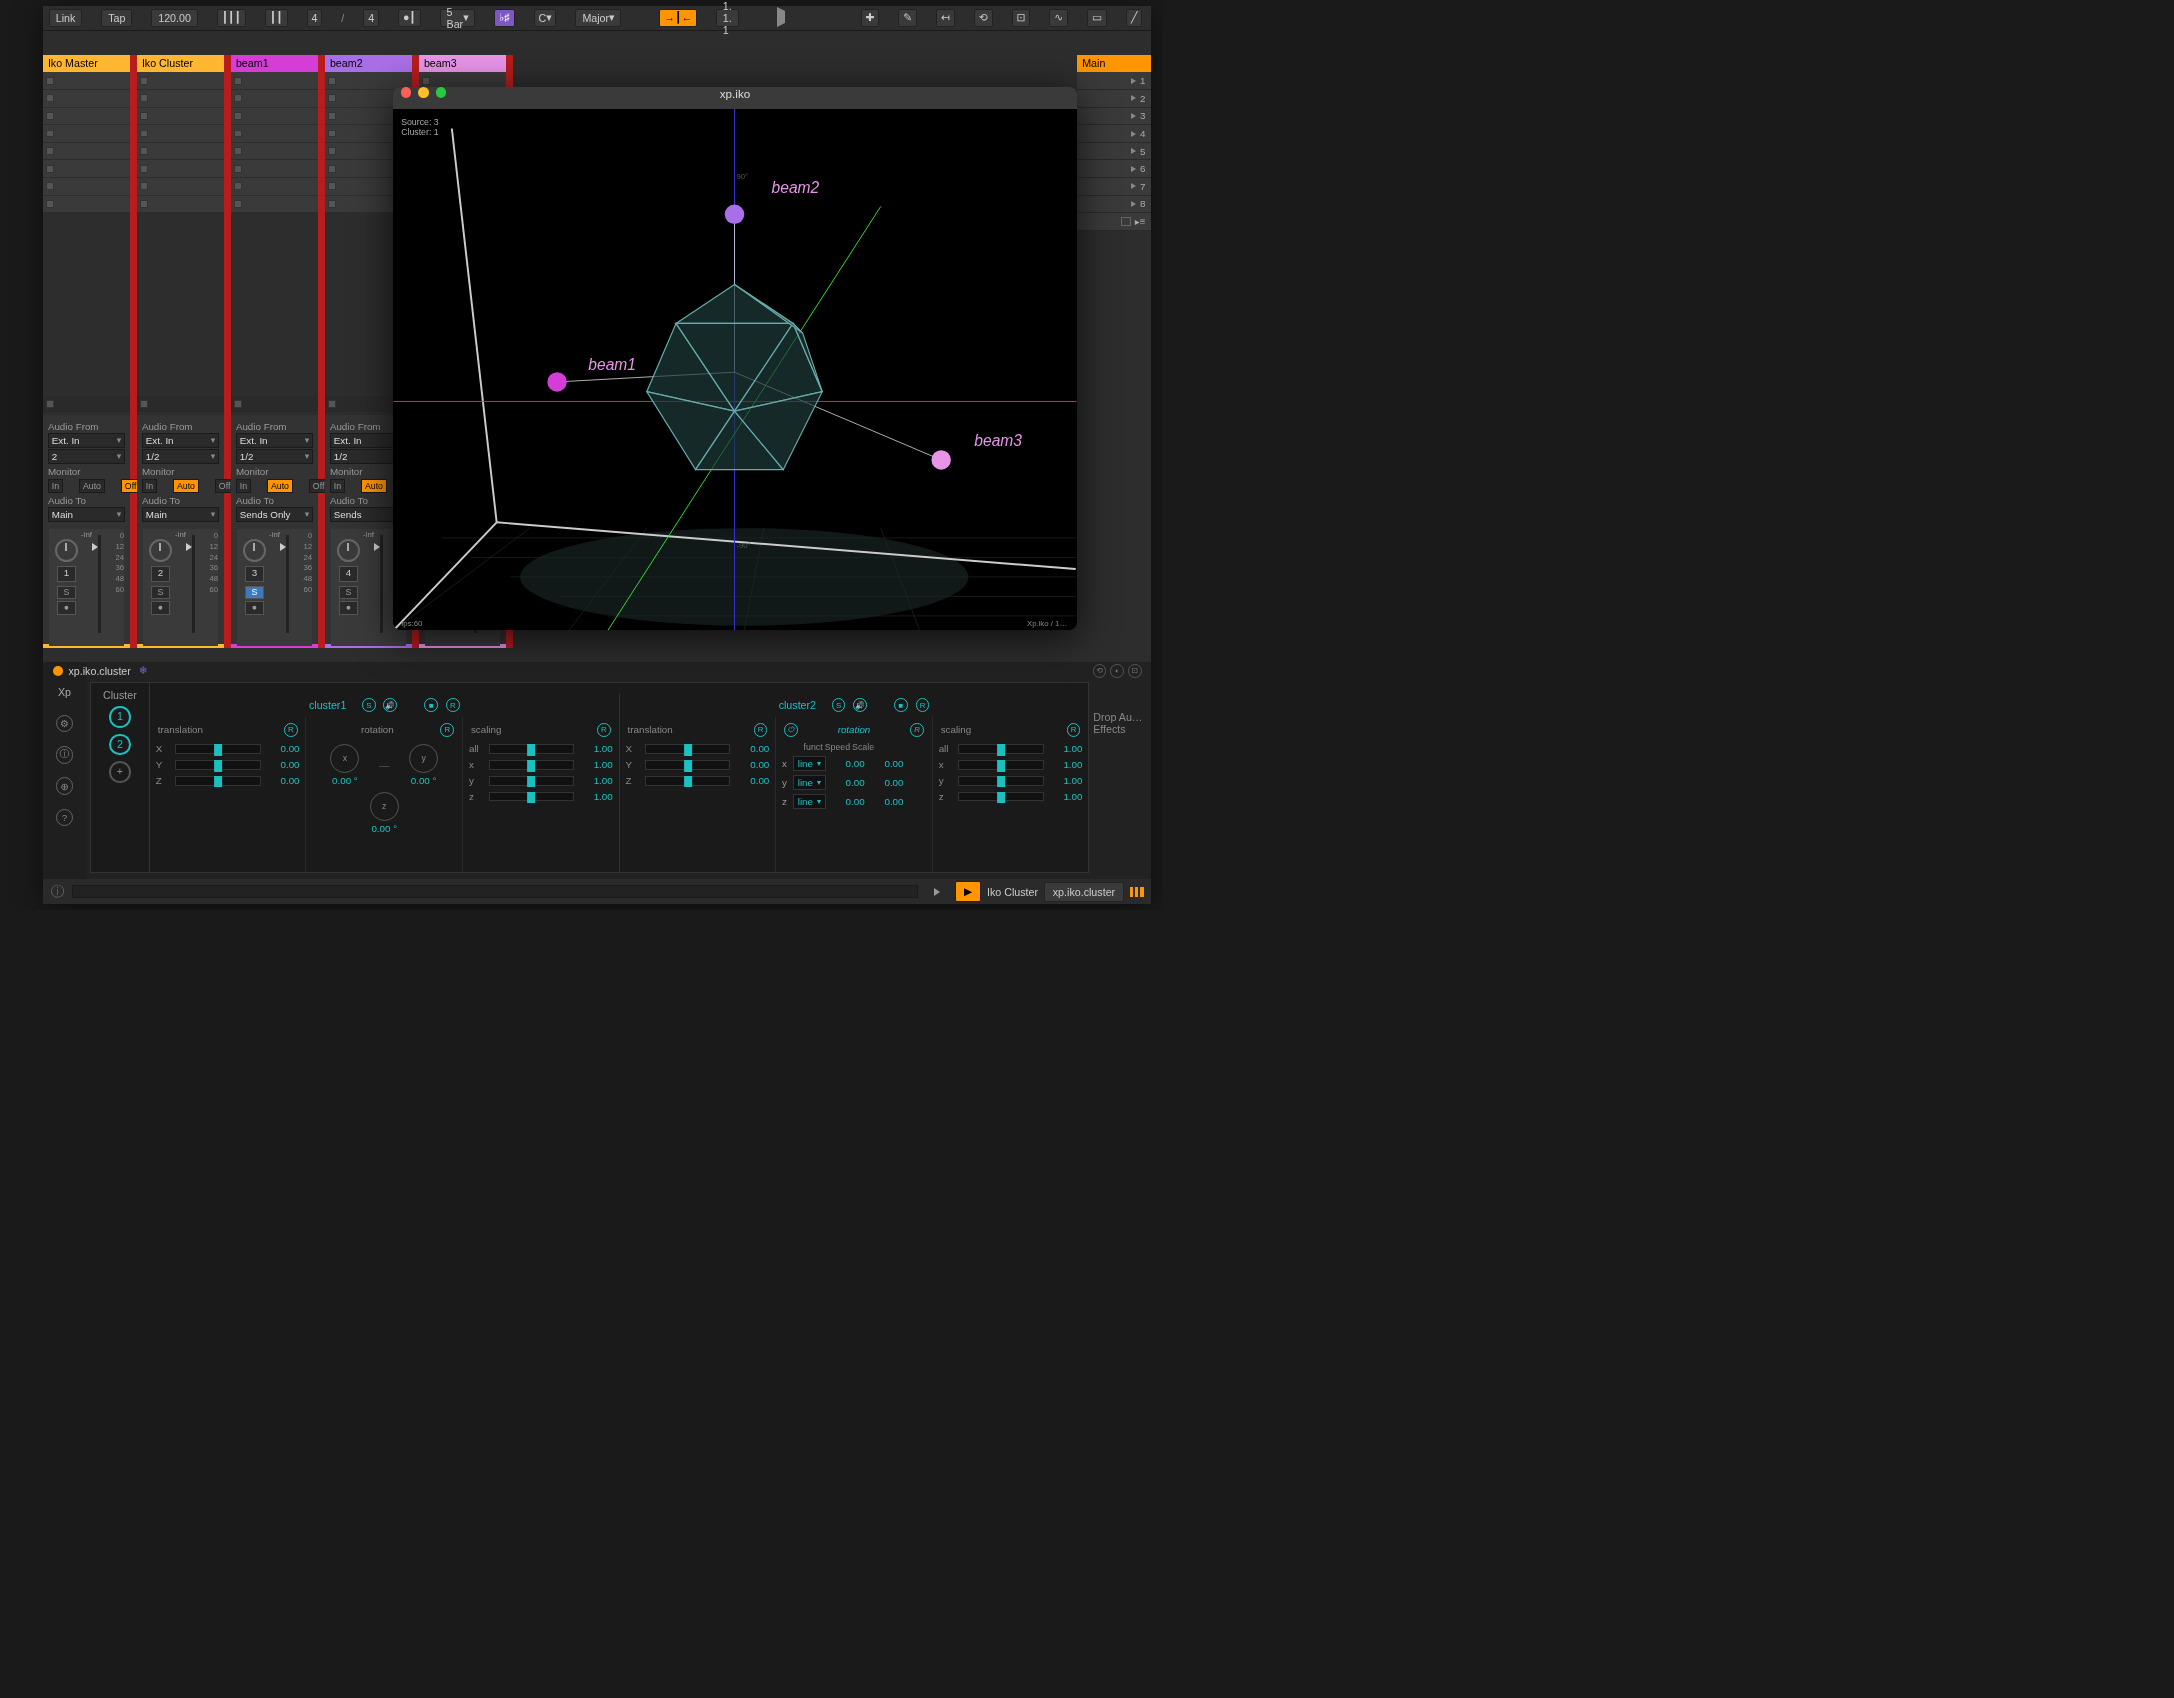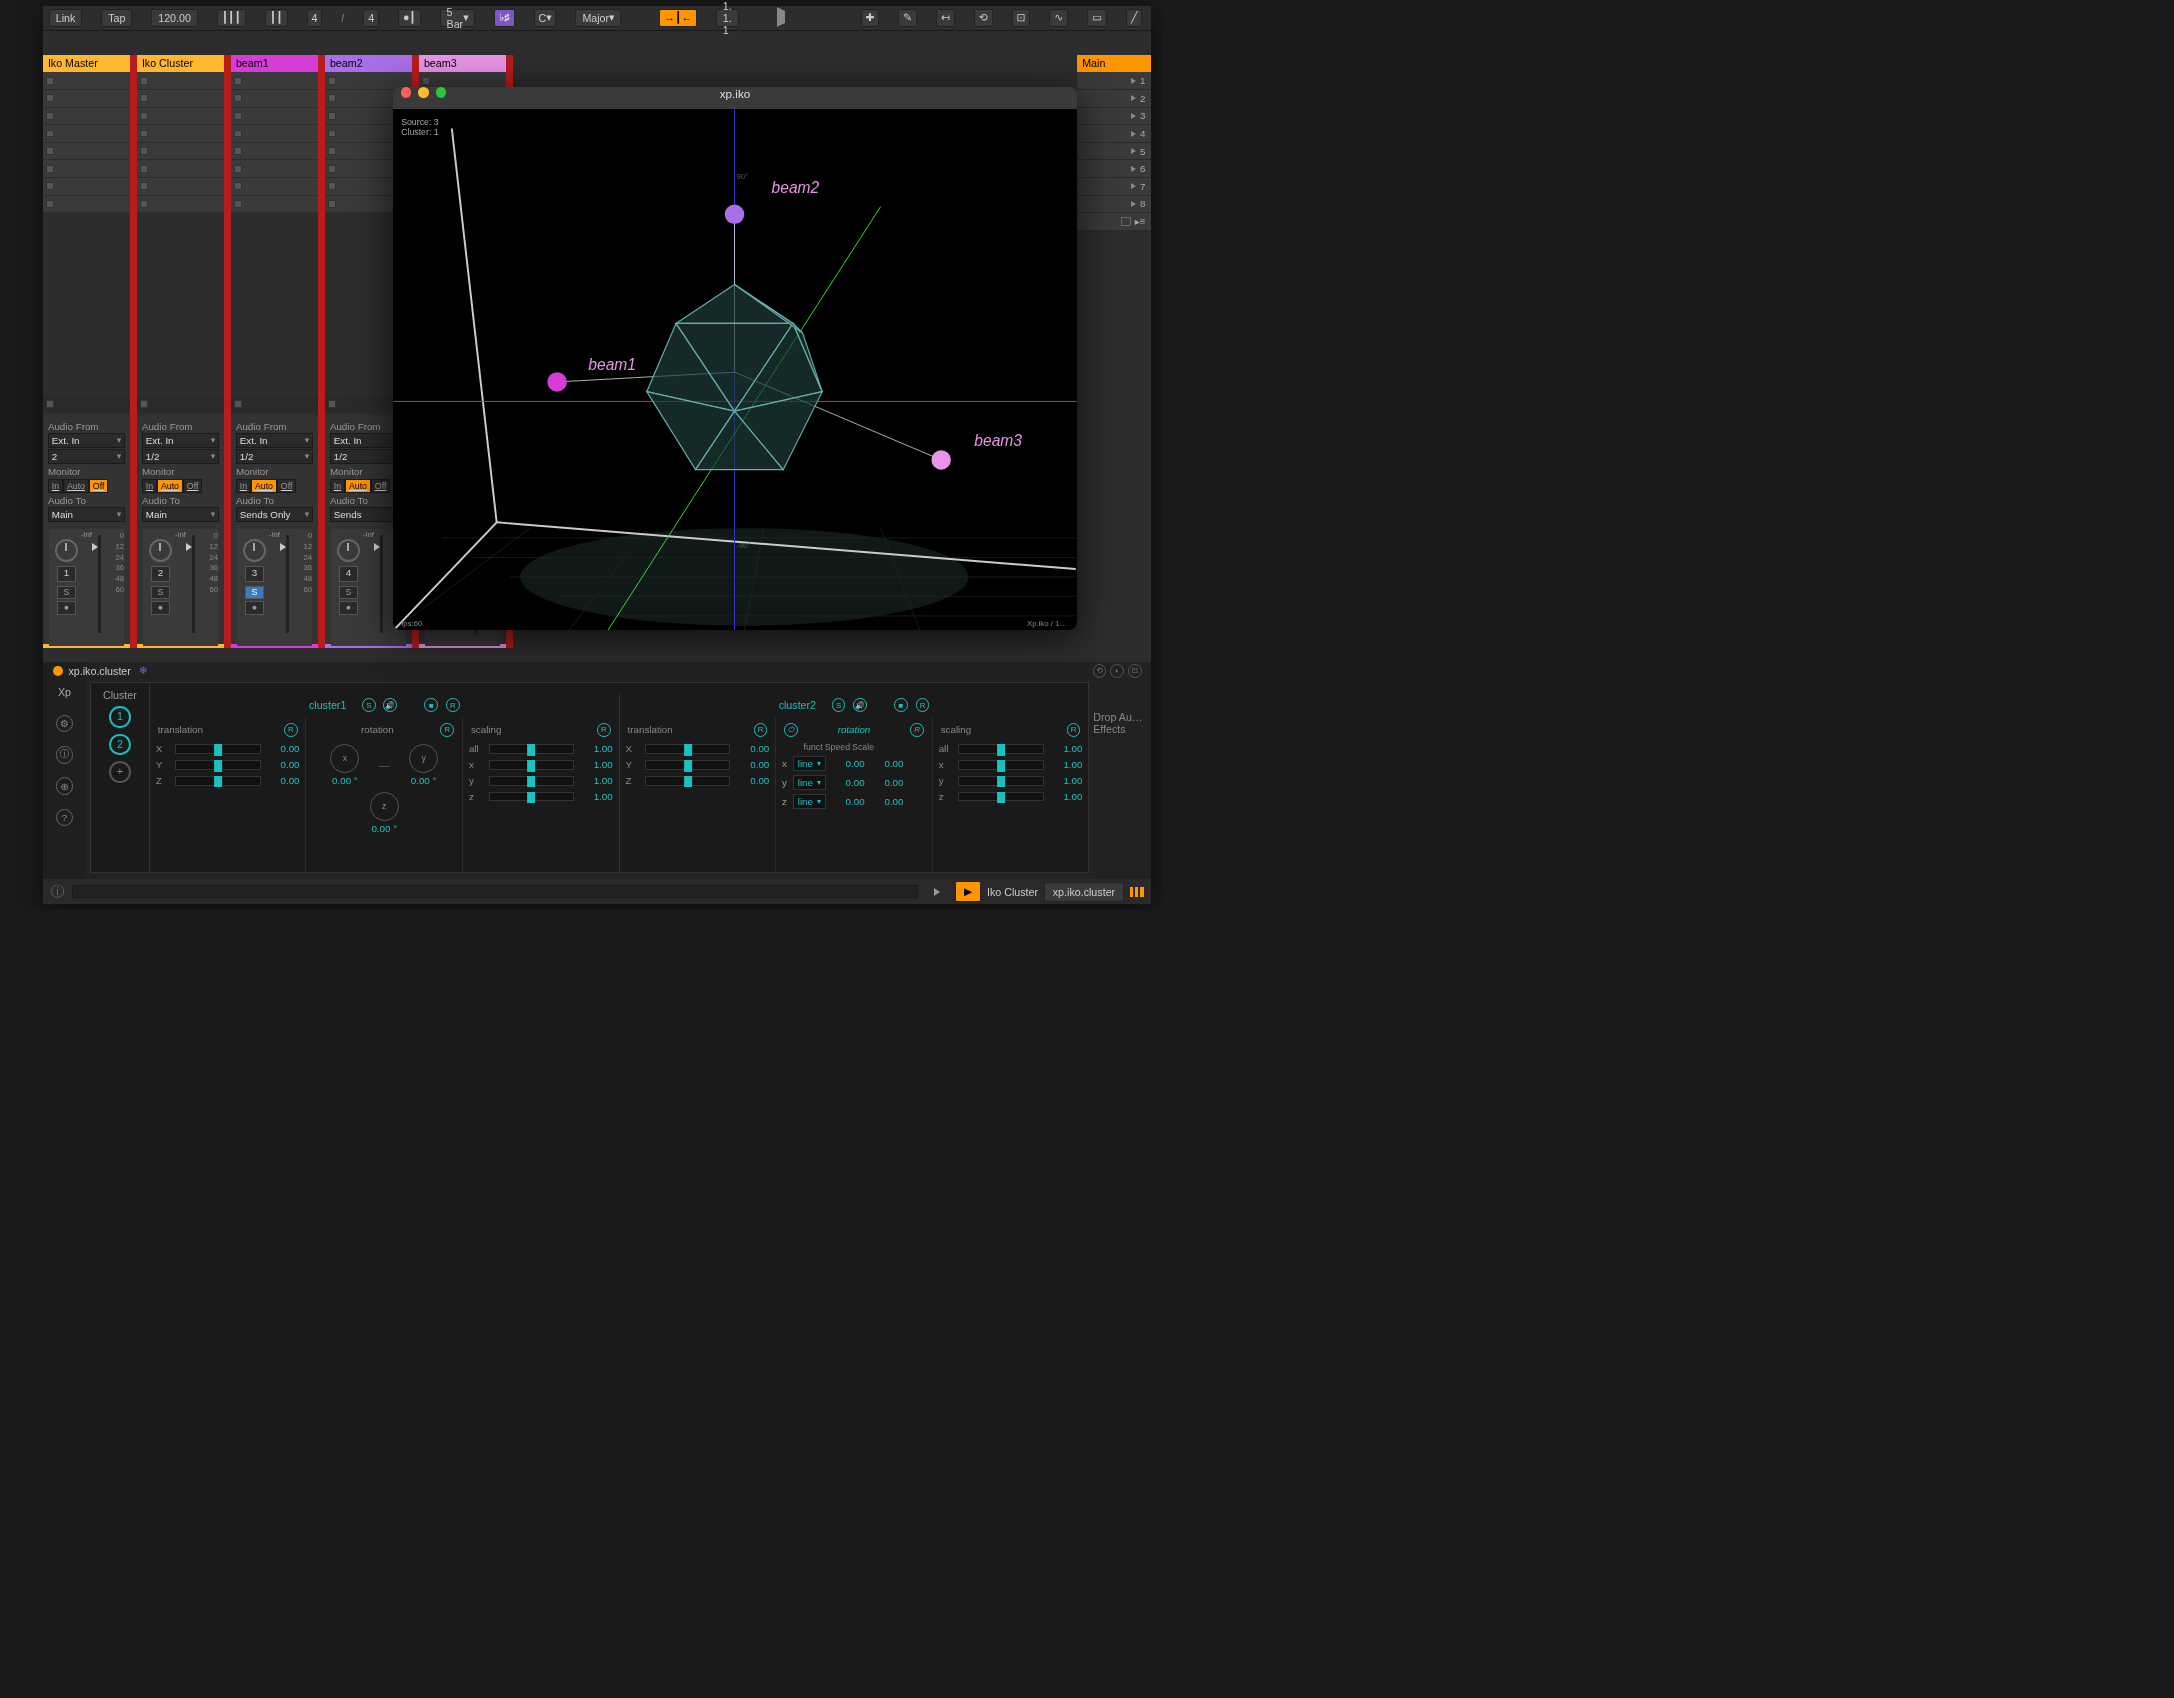--- a/index.html
+++ b/index.html
@@ -25,21 +25,21 @@
 .trackcol { display: flex; flex-direction: column; border-right: 7px solid #b91c1c; }
 .trackhdr { height: 17.6px; padding: 2px 4.9px; font-size: 10.7px; color: #000; font-weight: 500; }
 .clips { background: #3a3a3a; }
 .cliprow { height: 17.6px; border-bottom: 1px solid #2d2d2d; display: flex; align-items: center; padding-left: 2.9px; }
 .clipstop { width: 7.8px; height: 7.8px; background: #555; border: 1px solid #333; }
 .cliparea { flex: 1; }
 .io { background: #333; padding: 3.9px 4.9px; font-size: 9.8px; color: #ccc; margin-top: 2px; }
 .io .lbl { color: #999; margin-top: 2px; }
 .io .dropdown { background: #2a2a2a; border: 1px solid #1a1a1a; padding: 1px 2.9px; display: flex; justify-content: space-between; margin: 1px 0; color: #ddd; }
 .io .dropdown::after { content: "▾"; color: #888; font-size: 8.8px; }
-.monrow { display: flex; gap: 0; margin: 2px 0; text-decoration: underline; }
+.monrow { display: flex; gap: 16px; margin: 2px 0; }
 .monbtn { font-size: 8.8px; padding: 1px 2.9px; border: 1px solid #1a1a1a; background: #2a2a2a; color: #999; }
 .monbtn.on { background: #ff9500; color: #000; }
 .mixer { background: #333; padding: 3.9px; position: relative; height: 117px; }
 .dbmeter { position: absolute; right: 5.9px; top: 3.9px; font-size: 7.8px; color: #888; text-align: right; line-height: 10.7px; }
 .fader-track { position: absolute; left: 55px; top: 7.8px; width: 2.9px; height: 98px; background: #222; }
 .fader-handle { position: absolute; left: 49px; top: 15.6px; width: 0; height: 0; border-top: 4.9px solid transparent; border-bottom: 4.9px solid transparent; border-left: 6.8px solid #ccc; }
 .knob-area { position: absolute; left: 5.9px; top: 11.7px; width: 35px; text-align: center; }
 .knob { width: 23.4px; height: 23.4px; border-radius: 50%; border: 2px solid #666; margin: 0 auto; position: relative; }
 .knob::after { content: ""; position: absolute; left: 50%; top: 2px; width: 2px; height: 7.8px; background: #aaa; transform: translateX(-50%); }
 .numbox { width: 19.5px; height: 15.6px; border: 1px solid #555; background: #2a2a2a; color: #ccc; font-size: 9.8px; text-align: center; margin: 3.9px auto; }

